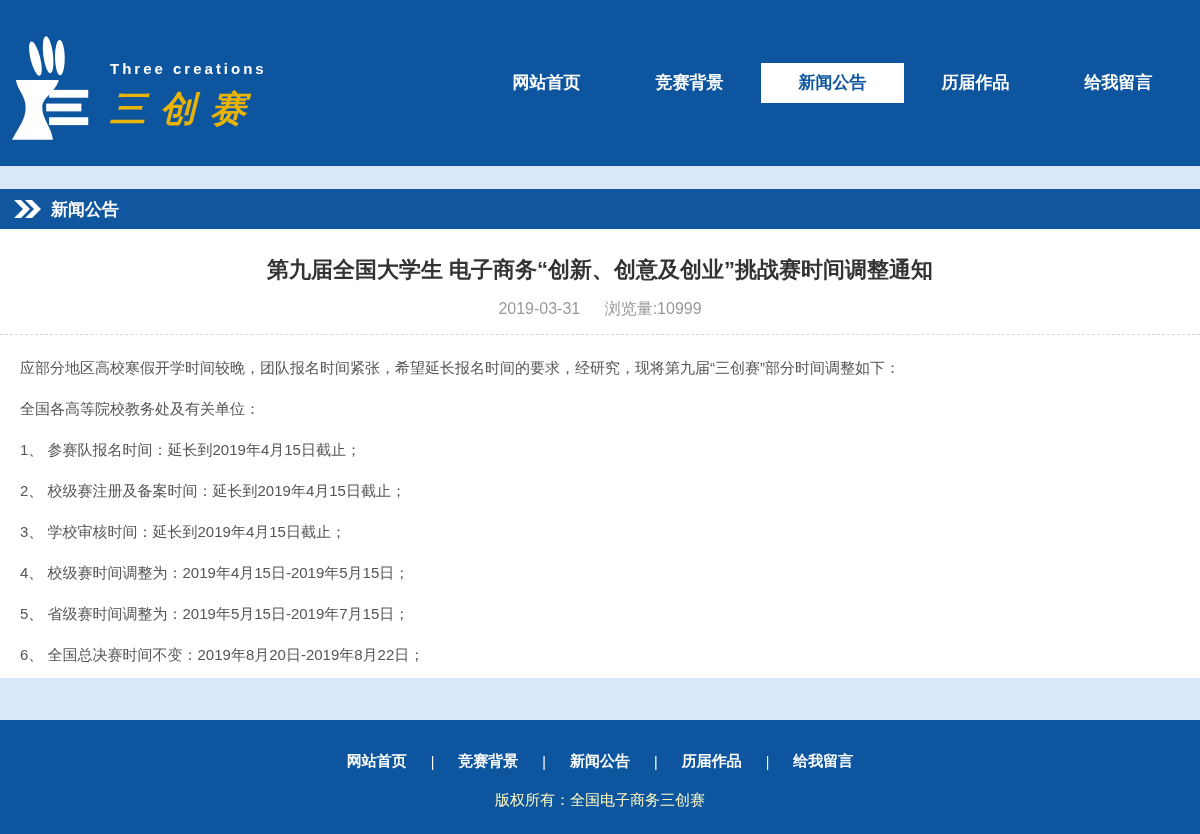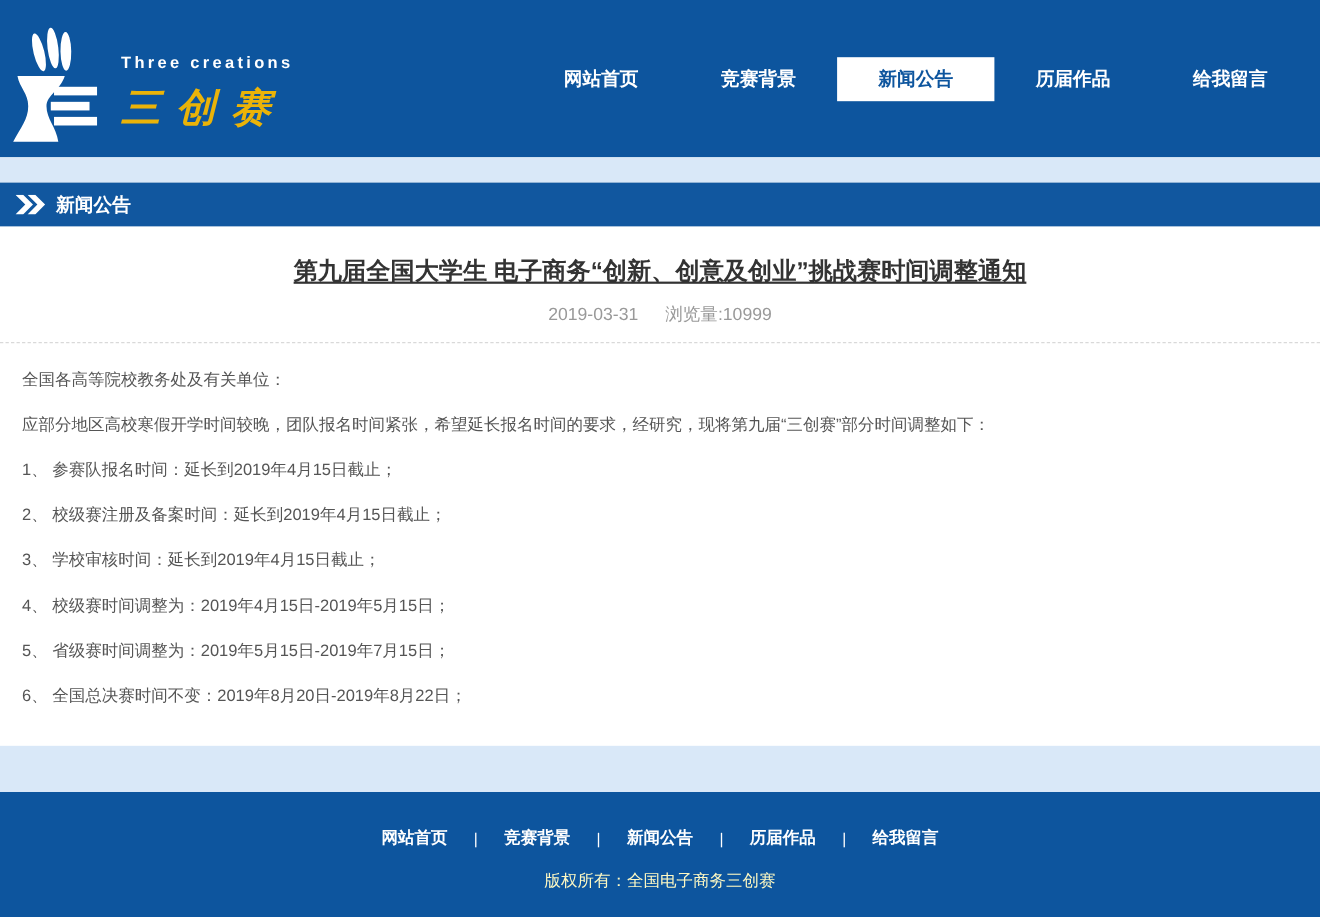--- a/index.html
+++ b/index.html
@@ -6,21 +6,21 @@
   html, body { width: 1200px; height: 834px; overflow: hidden; }
   body {
     font-family: "Liberation Sans", "DejaVu Sans", sans-serif;
     background: #ffffff;
     display: flex;
     flex-direction: column;
   }
 
   
   .site-header {
-    height: 143px;
+    height: 166px;
     background: #0d559e;
     display: flex;
     align-items: center;
     justify-content: space-between;
     padding: 0 10px 0 10px;
     flex: 0 0 auto;
   }
   .logo {
     display: flex;
     align-items: center;
@@ -88,21 +88,20 @@
     flex: 1 1 auto;
     background: #ffffff;
     padding: 0 20px;
   }
   .article-title {
     text-align: center;
     color: #333333;
     font-size: 22px;
     font-weight: 600;
     padding-top: 26px;
-    text-decoration: underline;
   }
   .article-meta {
     text-align: center;
     color: #999999;
     font-size: 16px;
     margin-top: 14px;
     padding-bottom: 14px;
   }
   .article-meta .views { margin-left: 20px; }
   .divider {
@@ -195,22 +194,22 @@
   <h1 class="article-title">第九届全国大学生 电子商务“创新、创意及创业”挑战赛时间调整通知</h1>
 
   <div class="article-meta">
     <span class="date">2019-03-31</span>
     <span class="views">浏览量:10999</span>
   </div>
 
   <div class="divider"></div>
 
   <div class="article-body">
+    <p>应部分地区高校寒假开学时间较晚，团队报名时间紧张，希望延长报名时间的要求，经研究，现将第九届“三创赛”部分时间调整如下：</p>
     <p>全国各高等院校教务处及有关单位：</p>
-    <p>应部分地区高校寒假开学时间较晚，团队报名时间紧张，希望延长报名时间的要求，经研究，现将第九届“三创赛”部分时间调整如下：</p>
     <p>1、 参赛队报名时间：延长到2019年4月15日截止；</p>
     <p>2、 校级赛注册及备案时间：延长到2019年4月15日截止；</p>
     <p>3、 学校审核时间：延长到2019年4月15日截止；</p>
     <p>4、 校级赛时间调整为：2019年4月15日-2019年5月15日；</p>
     <p>5、 省级赛时间调整为：2019年5月15日-2019年7月15日；</p>
     <p>6、 全国总决赛时间不变：2019年8月20日-2019年8月22日；</p>
   </div>
 </main>
 
 <div class="strip bottom"></div>

